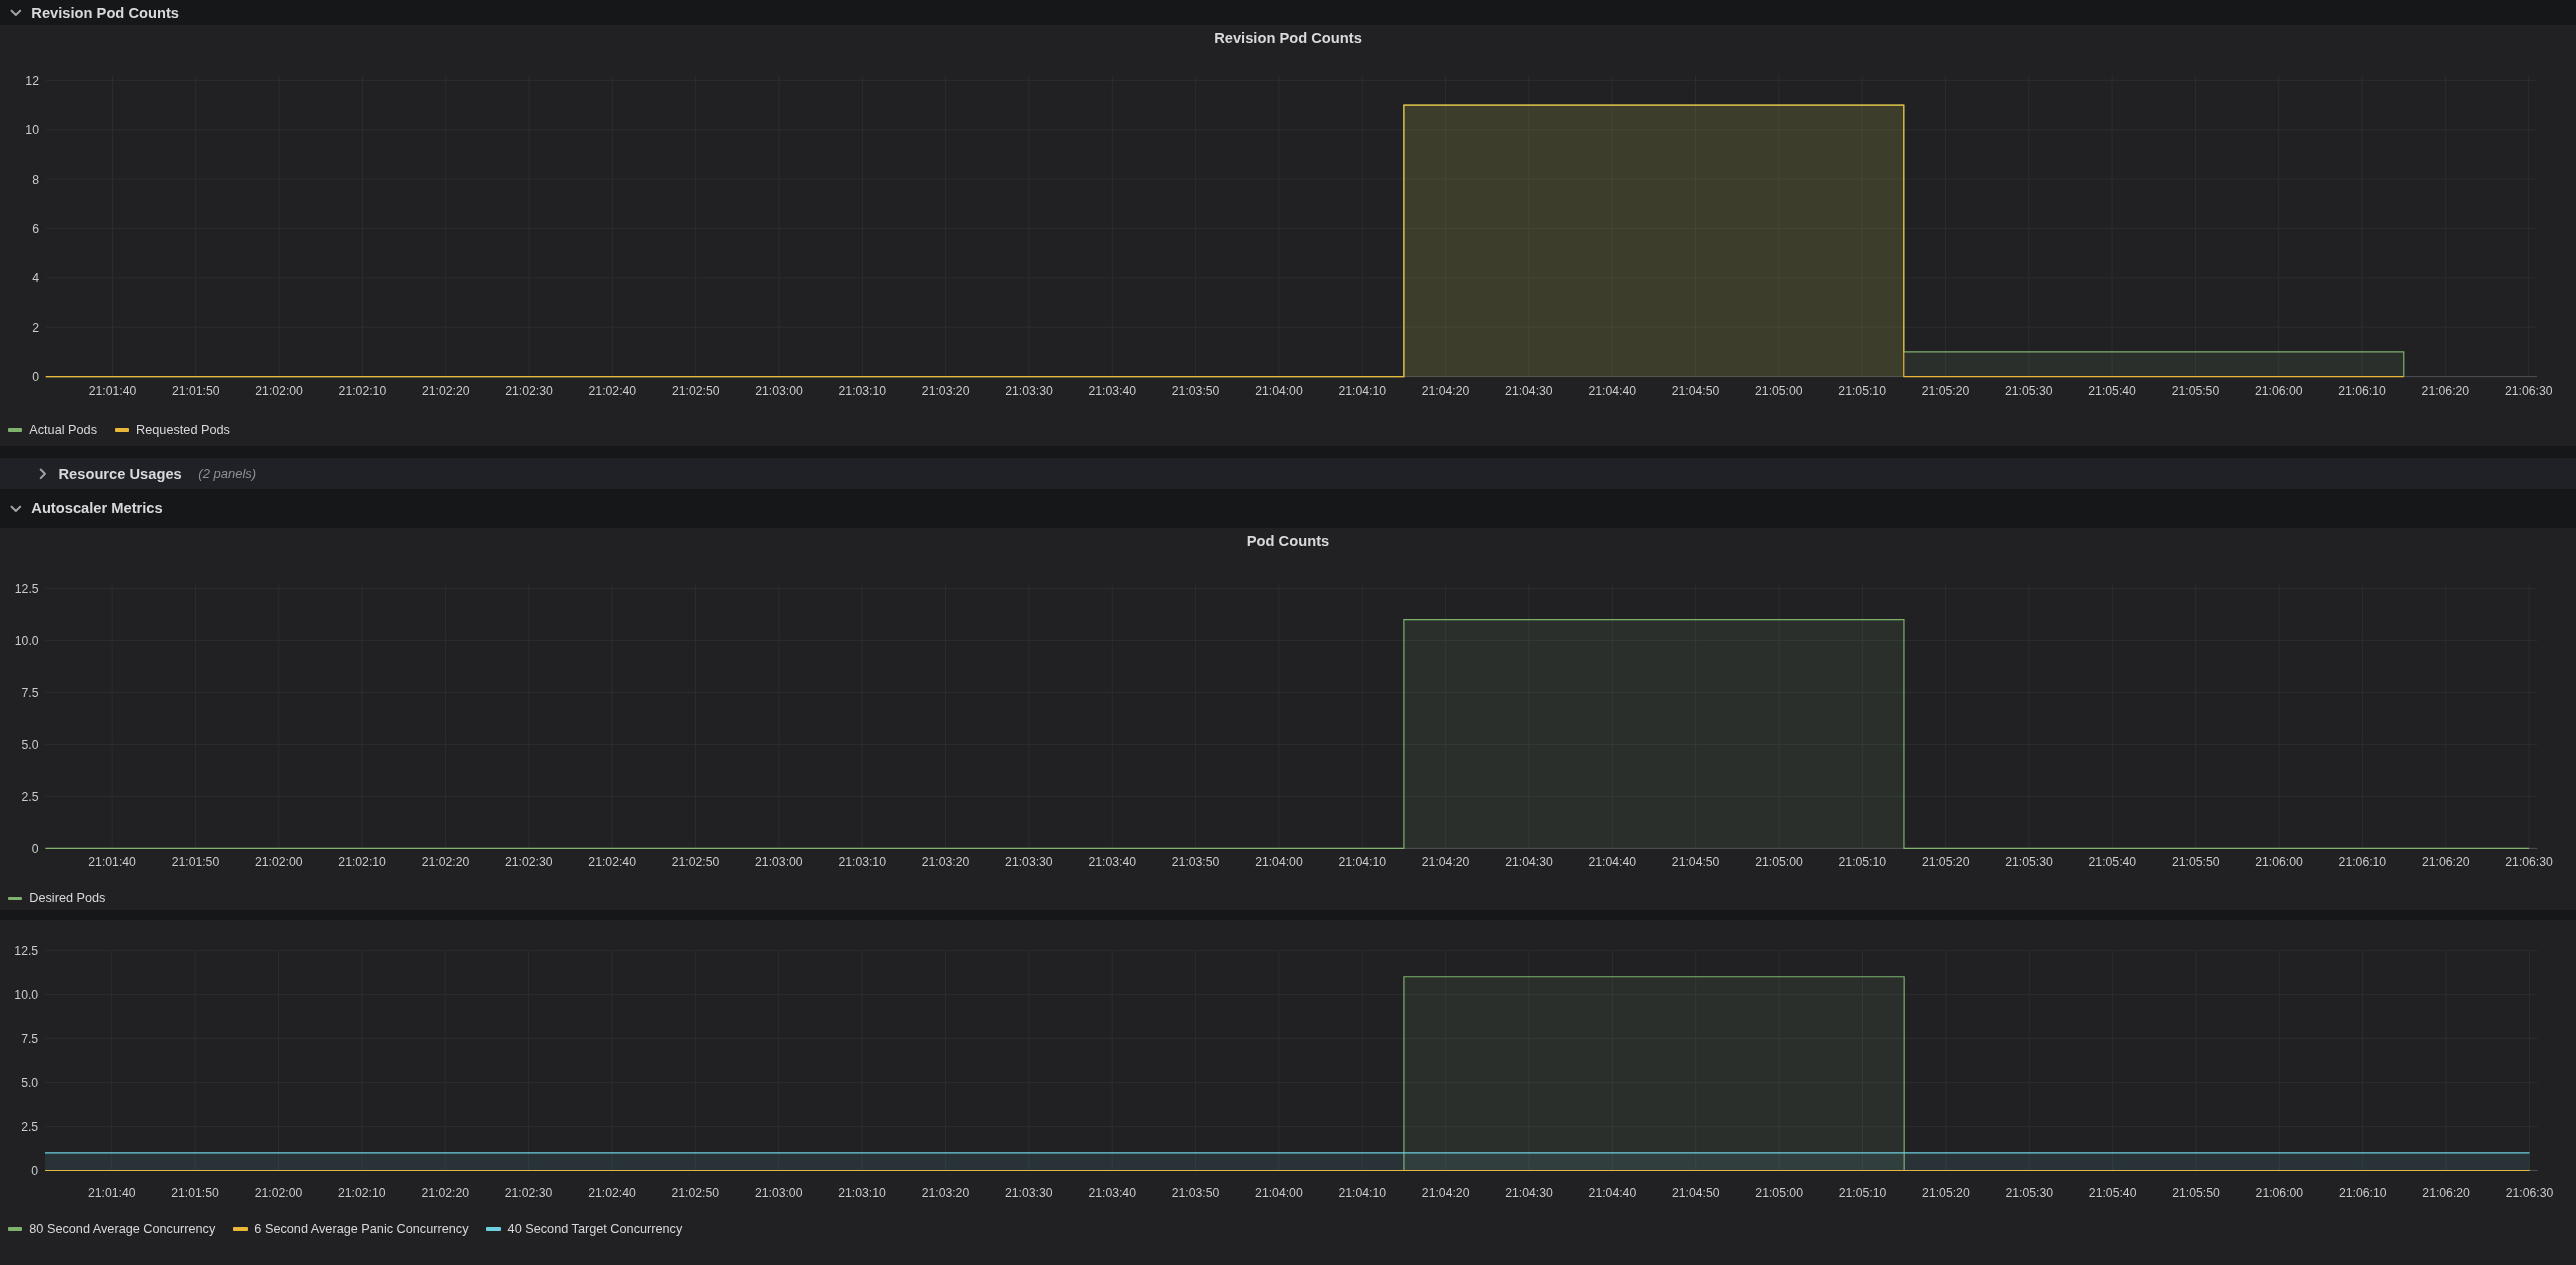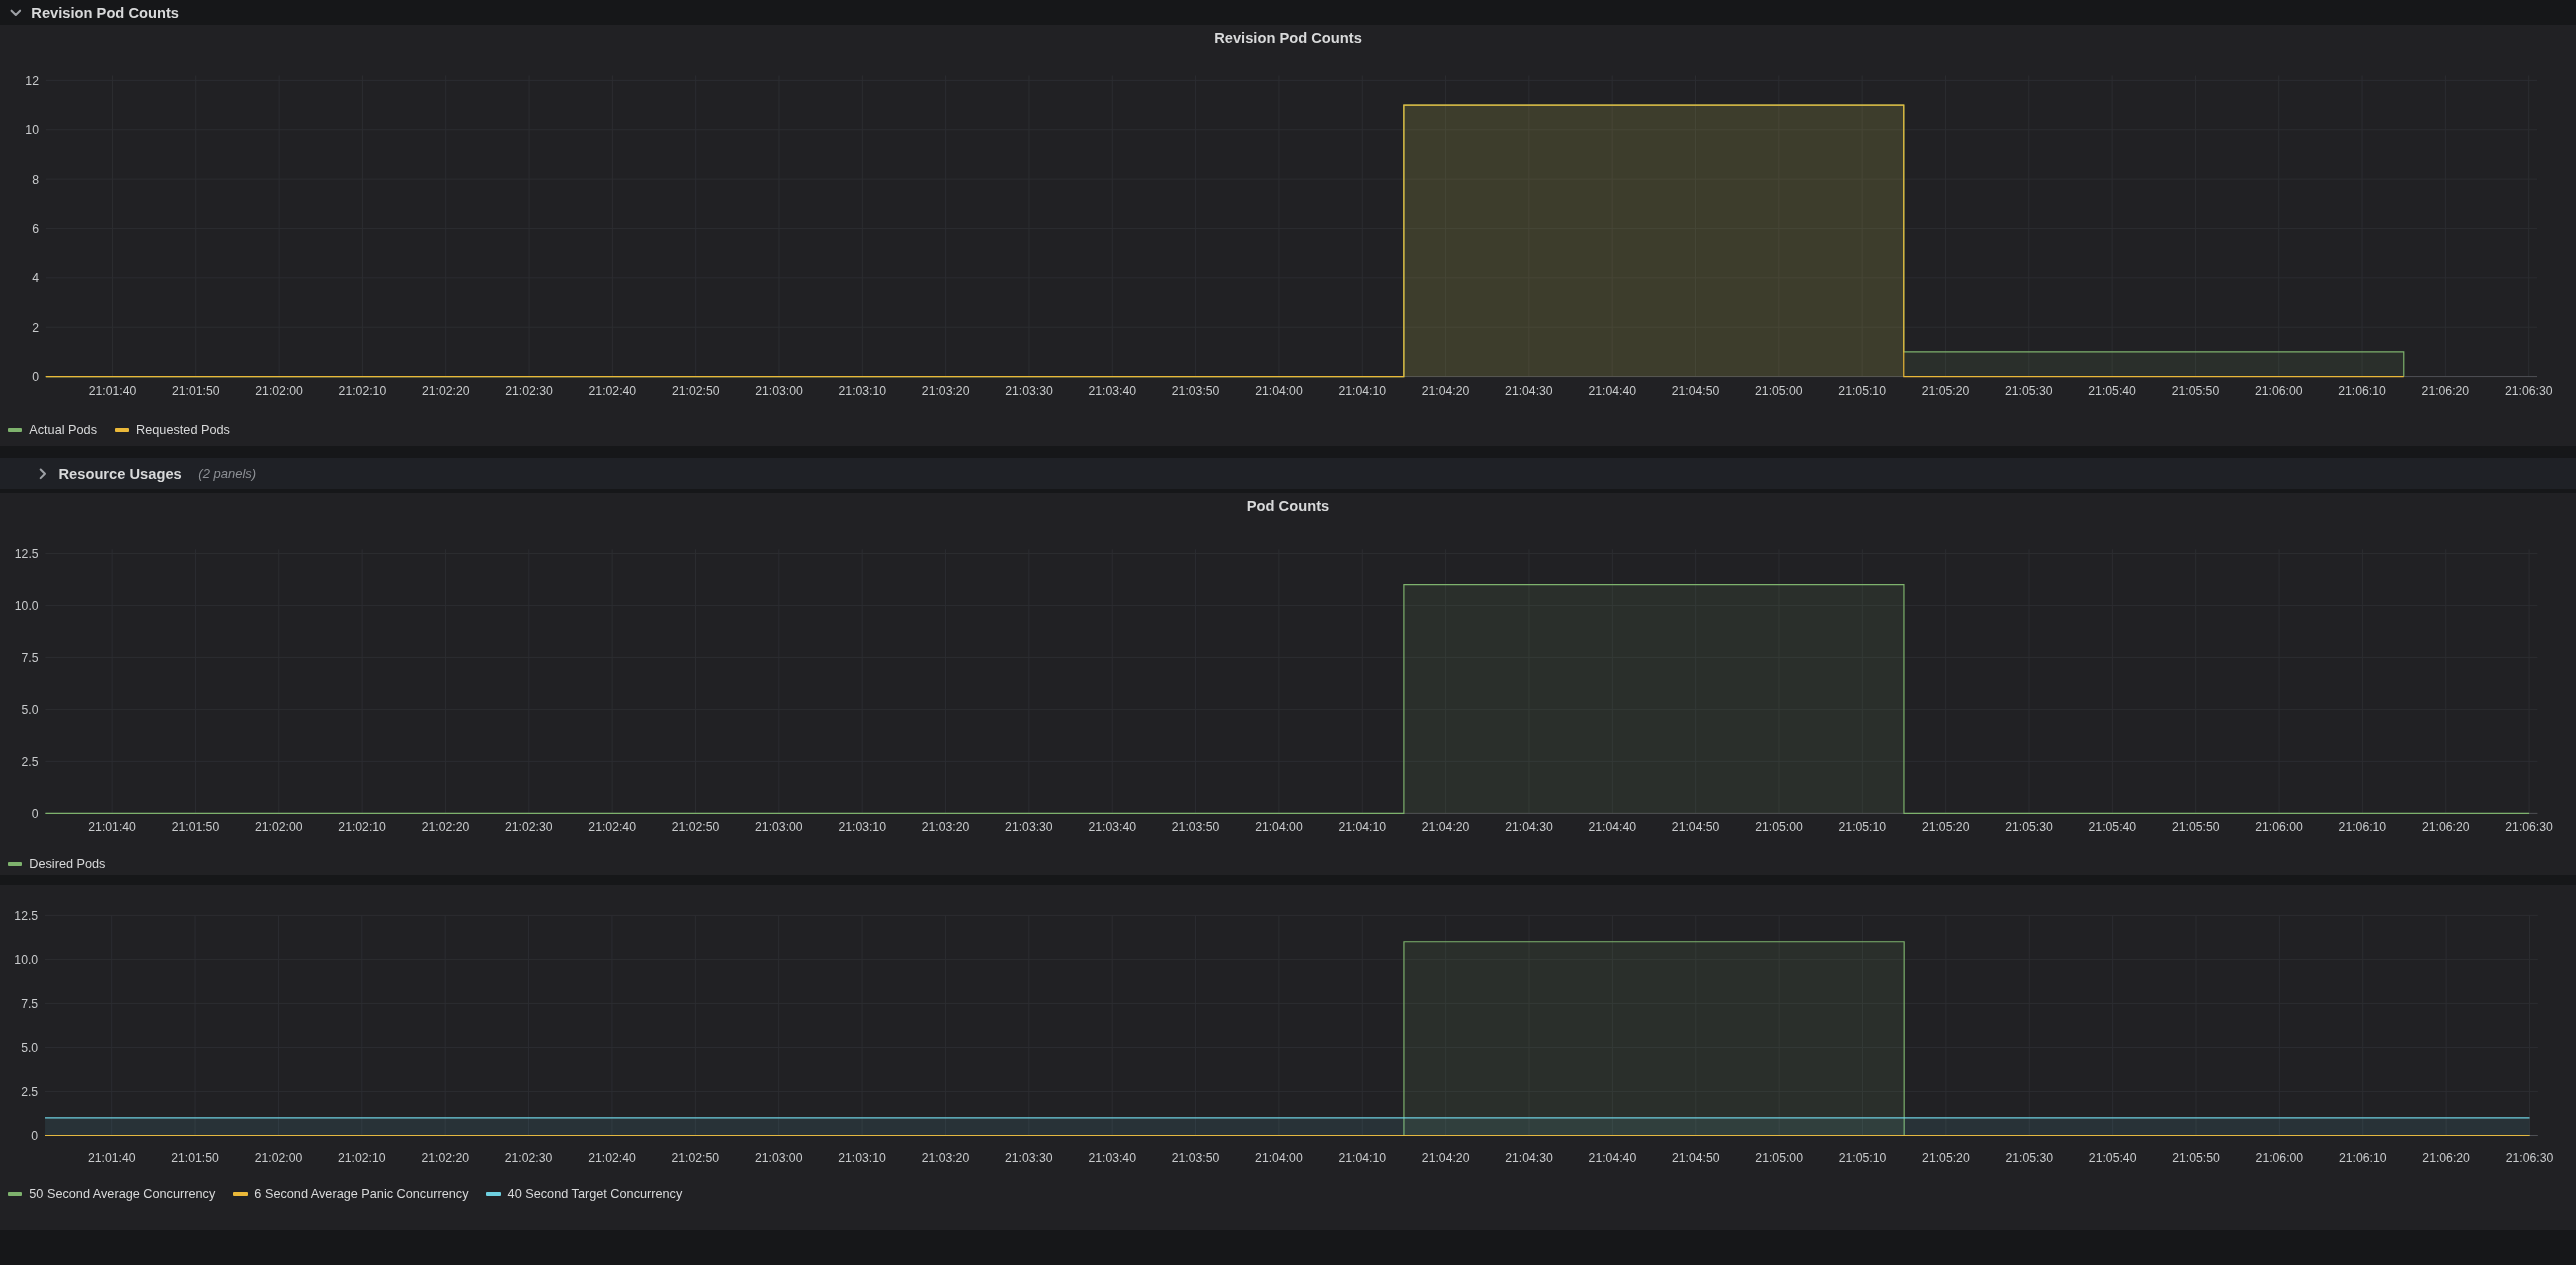--- a/index.html
+++ b/index.html
@@ -143,20 +143,28 @@
   <div class="row-header collapsed tall rh-2">
     <span class="chev">
       <svg width="13.7" height="13.7" viewBox="0 0 16 16">
           <path d="M5.5 3l5 5-5 5" stroke="#9da0a5" stroke-width="2.4" fill="none" stroke-linecap="round" stroke-linejoin="round"></path>
         </svg>
     </span>
     <span class="row-title">Resource Usages</span>
     <span class="row-meta">(2 panels)</span>
   </div>
 
+  <div class="row-header expanded tall rh-3">
+    <span class="chev">
+      <svg width="13.7" height="13.7" viewBox="0 0 16 16">
+          <path d="M3 5.5l5 5 5-5" stroke="#9da0a5" stroke-width="2.4" fill="none" stroke-linecap="round" stroke-linejoin="round"></path>
+        </svg>
+    </span>
+    <span class="row-title">Autoscaler Metrics</span>
+  </div>
 
   <section class="panel panel-2">
     <div class="panel-header">
       <span class="panel-title">Pod Counts</span>
     </div>
     <div class="chart"><svg width="2576" height="356" viewBox="0 0 2633 364">
           <line x1="114.17391304347827" y1="32" x2="114.17391304347827" y2="302" stroke="#2c2d31" stroke-width="1"></line>
           <text x="114.17391304347827" y="320" text-anchor="middle">21:01:40</text>
           <line x1="199.3913043478261" y1="32" x2="199.3913043478261" y2="302" stroke="#2c2d31" stroke-width="1"></line>
           <text x="199.3913043478261" y="320" text-anchor="middle">21:01:50</text>
@@ -314,21 +322,21 @@
           <line x1="46" y1="256" x2="2594" y2="256" stroke="#515257" stroke-width="1"></line>
           <path d="M46.0,256.0L1435.0,256.0L1435.0,58.0L1946.3,58.0L1946.3,256.0L2585.5,256.0L2585.5,256.0L46.0,256.0Z" fill="#7eb26d" fill-opacity="0.1" stroke="none"></path>
           <path d="M46.0,256.0L1435.0,256.0L1435.0,58.0L1946.3,58.0L1946.3,256.0L2585.5,256.0" fill="none" stroke="#7eb26d" stroke-width="1.2"></path>
           <path d="M46.0,256.0L2585.5,256.0L2585.5,256.0L46.0,256.0Z" fill="#eab839" fill-opacity="0.1" stroke="none"></path>
           <path d="M46.0,256.0L2585.5,256.0" fill="none" stroke="#eab839" stroke-width="1.2"></path>
           <path d="M46.0,238.0L2585.5,238.0L2585.5,256.0L46.0,256.0Z" fill="#6ed0e0" fill-opacity="0.1" stroke="none"></path>
           <path d="M46.0,238.0L2585.5,238.0" fill="none" stroke="#6ed0e0" stroke-width="1.2"></path>
         </svg><div class="legend" style="bottom: 7.8px;">
           <div class="legend-item">
             <span class="legend-swatch" style="background: rgb(126, 178, 109);"></span>
-            <span>50 Second Average Concurrency</span>
+            <span>80 Second Average Concurrency</span>
           </div>
           <div class="legend-item">
             <span class="legend-swatch" style="background: rgb(234, 184, 57);"></span>
             <span>6 Second Average Panic Concurrency</span>
           </div>
           <div class="legend-item">
             <span class="legend-swatch" style="background: rgb(110, 208, 224);"></span>
             <span>40 Second Target Concurrency</span>
           </div>
         </div></div>

